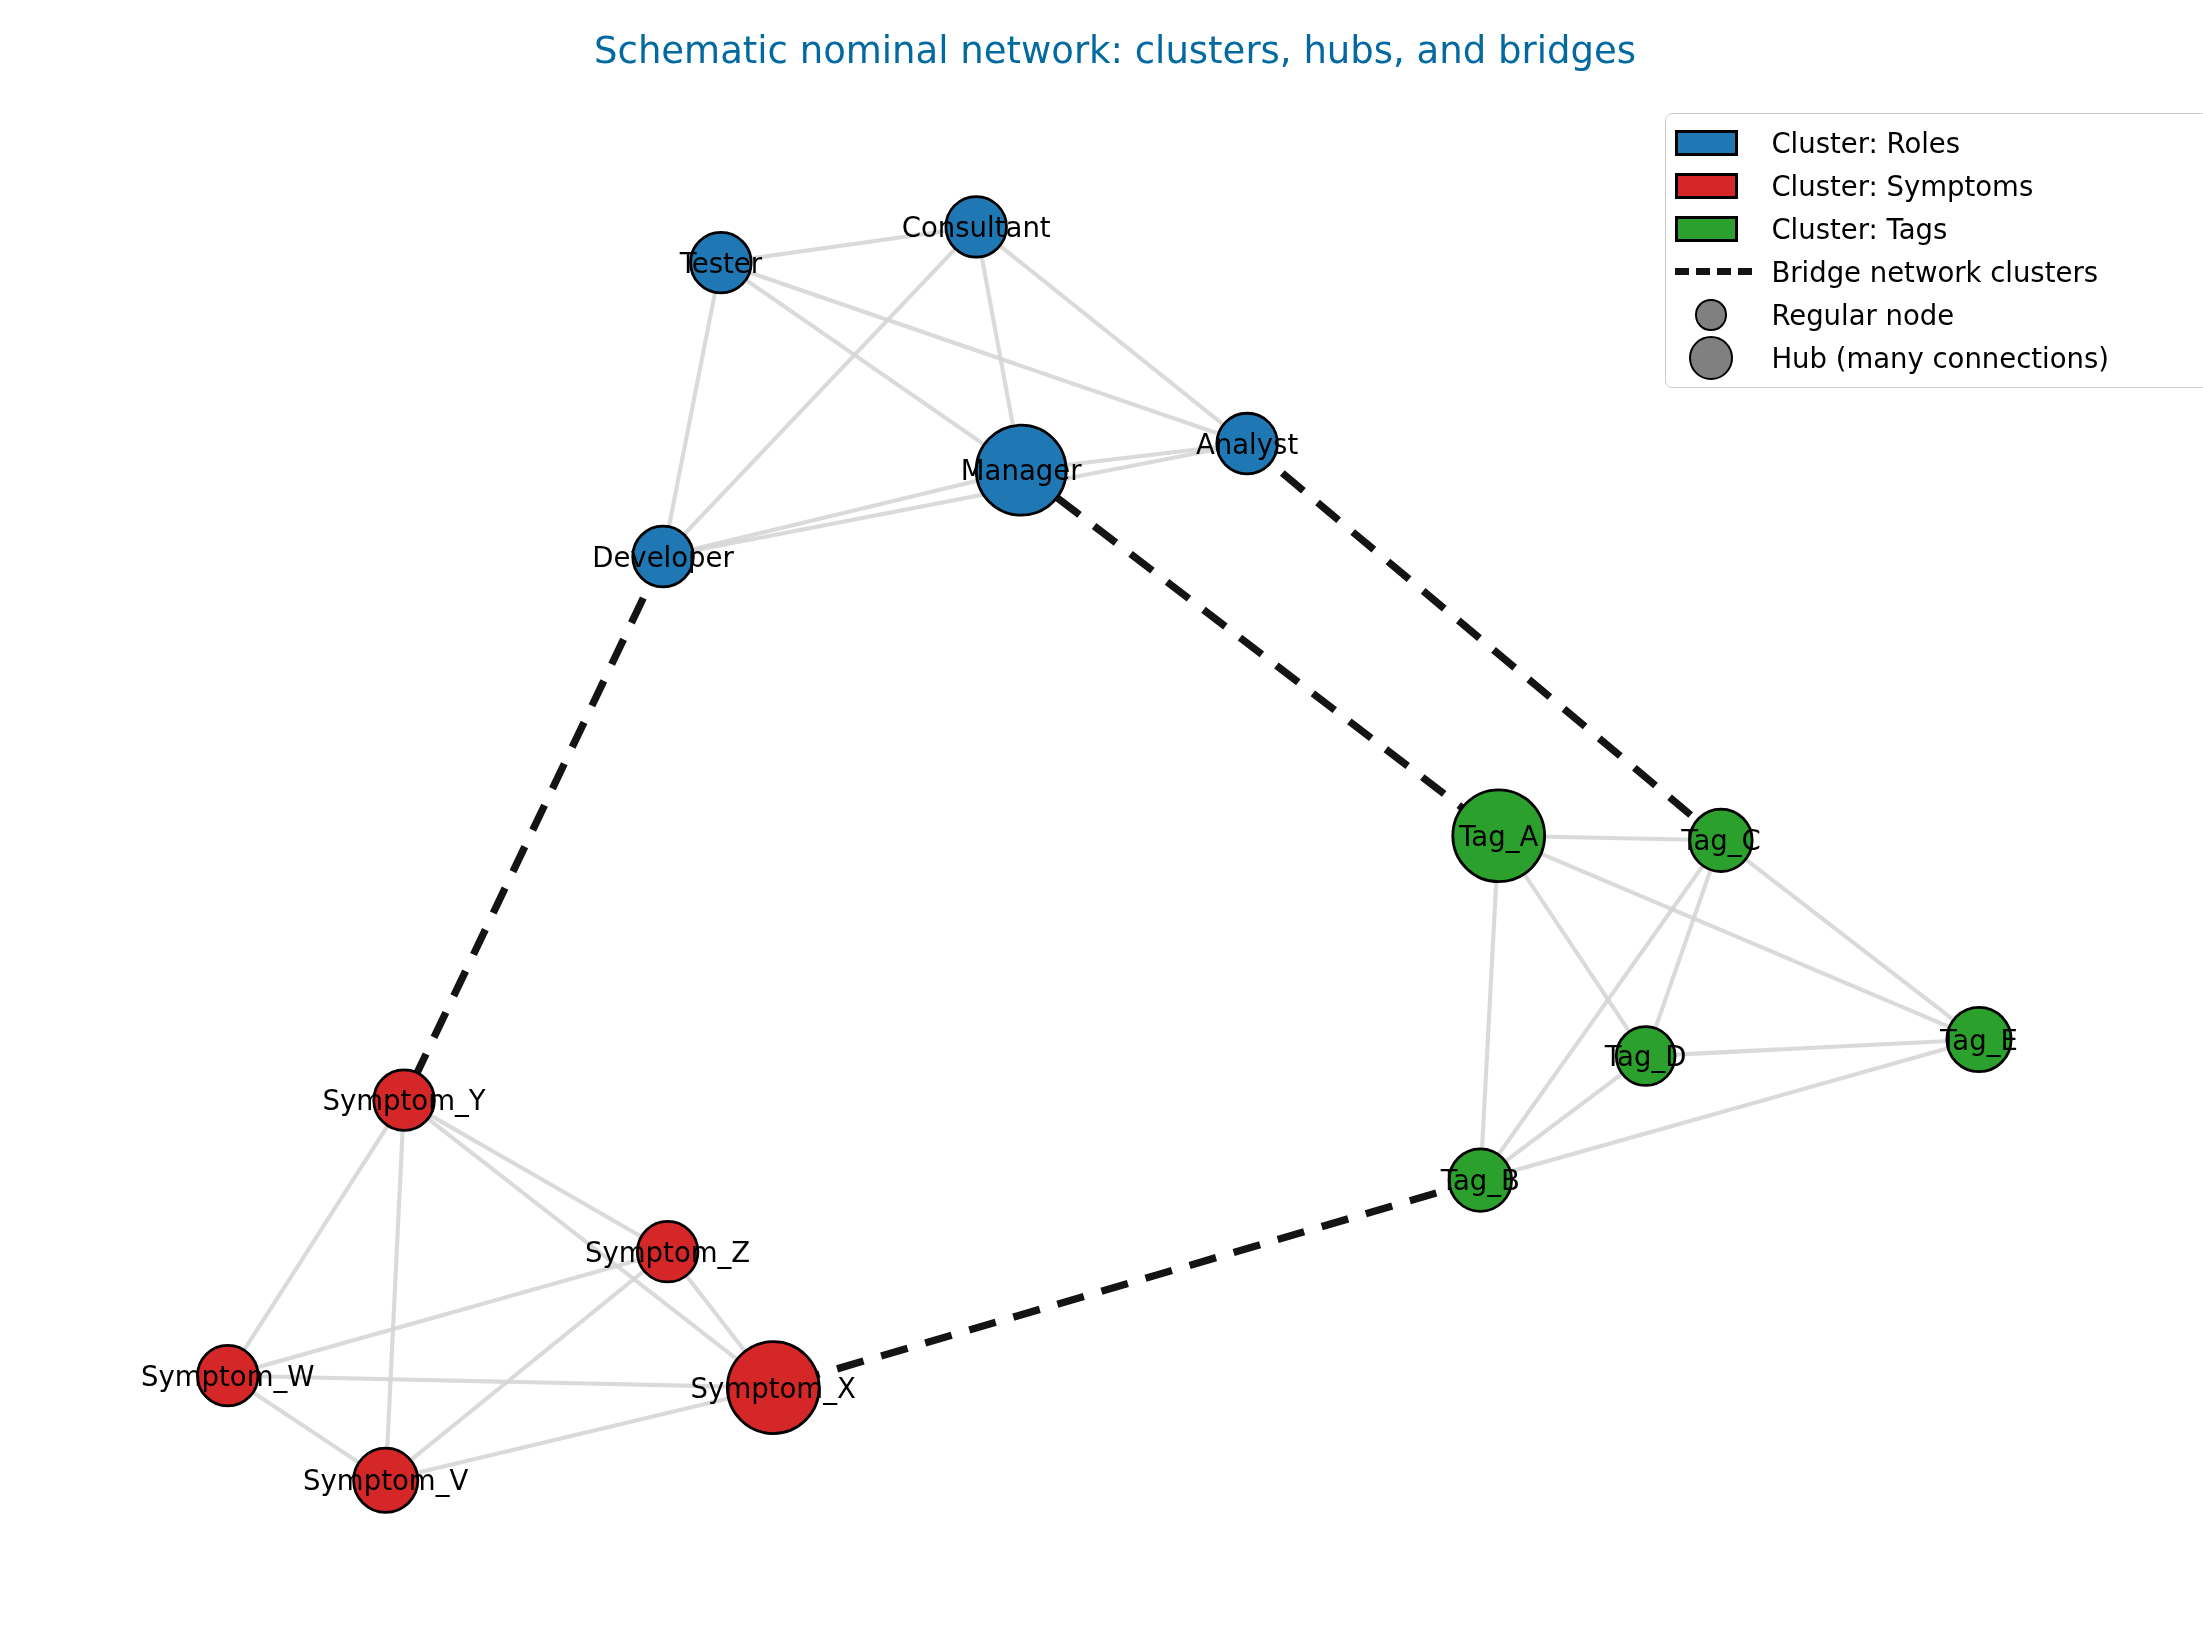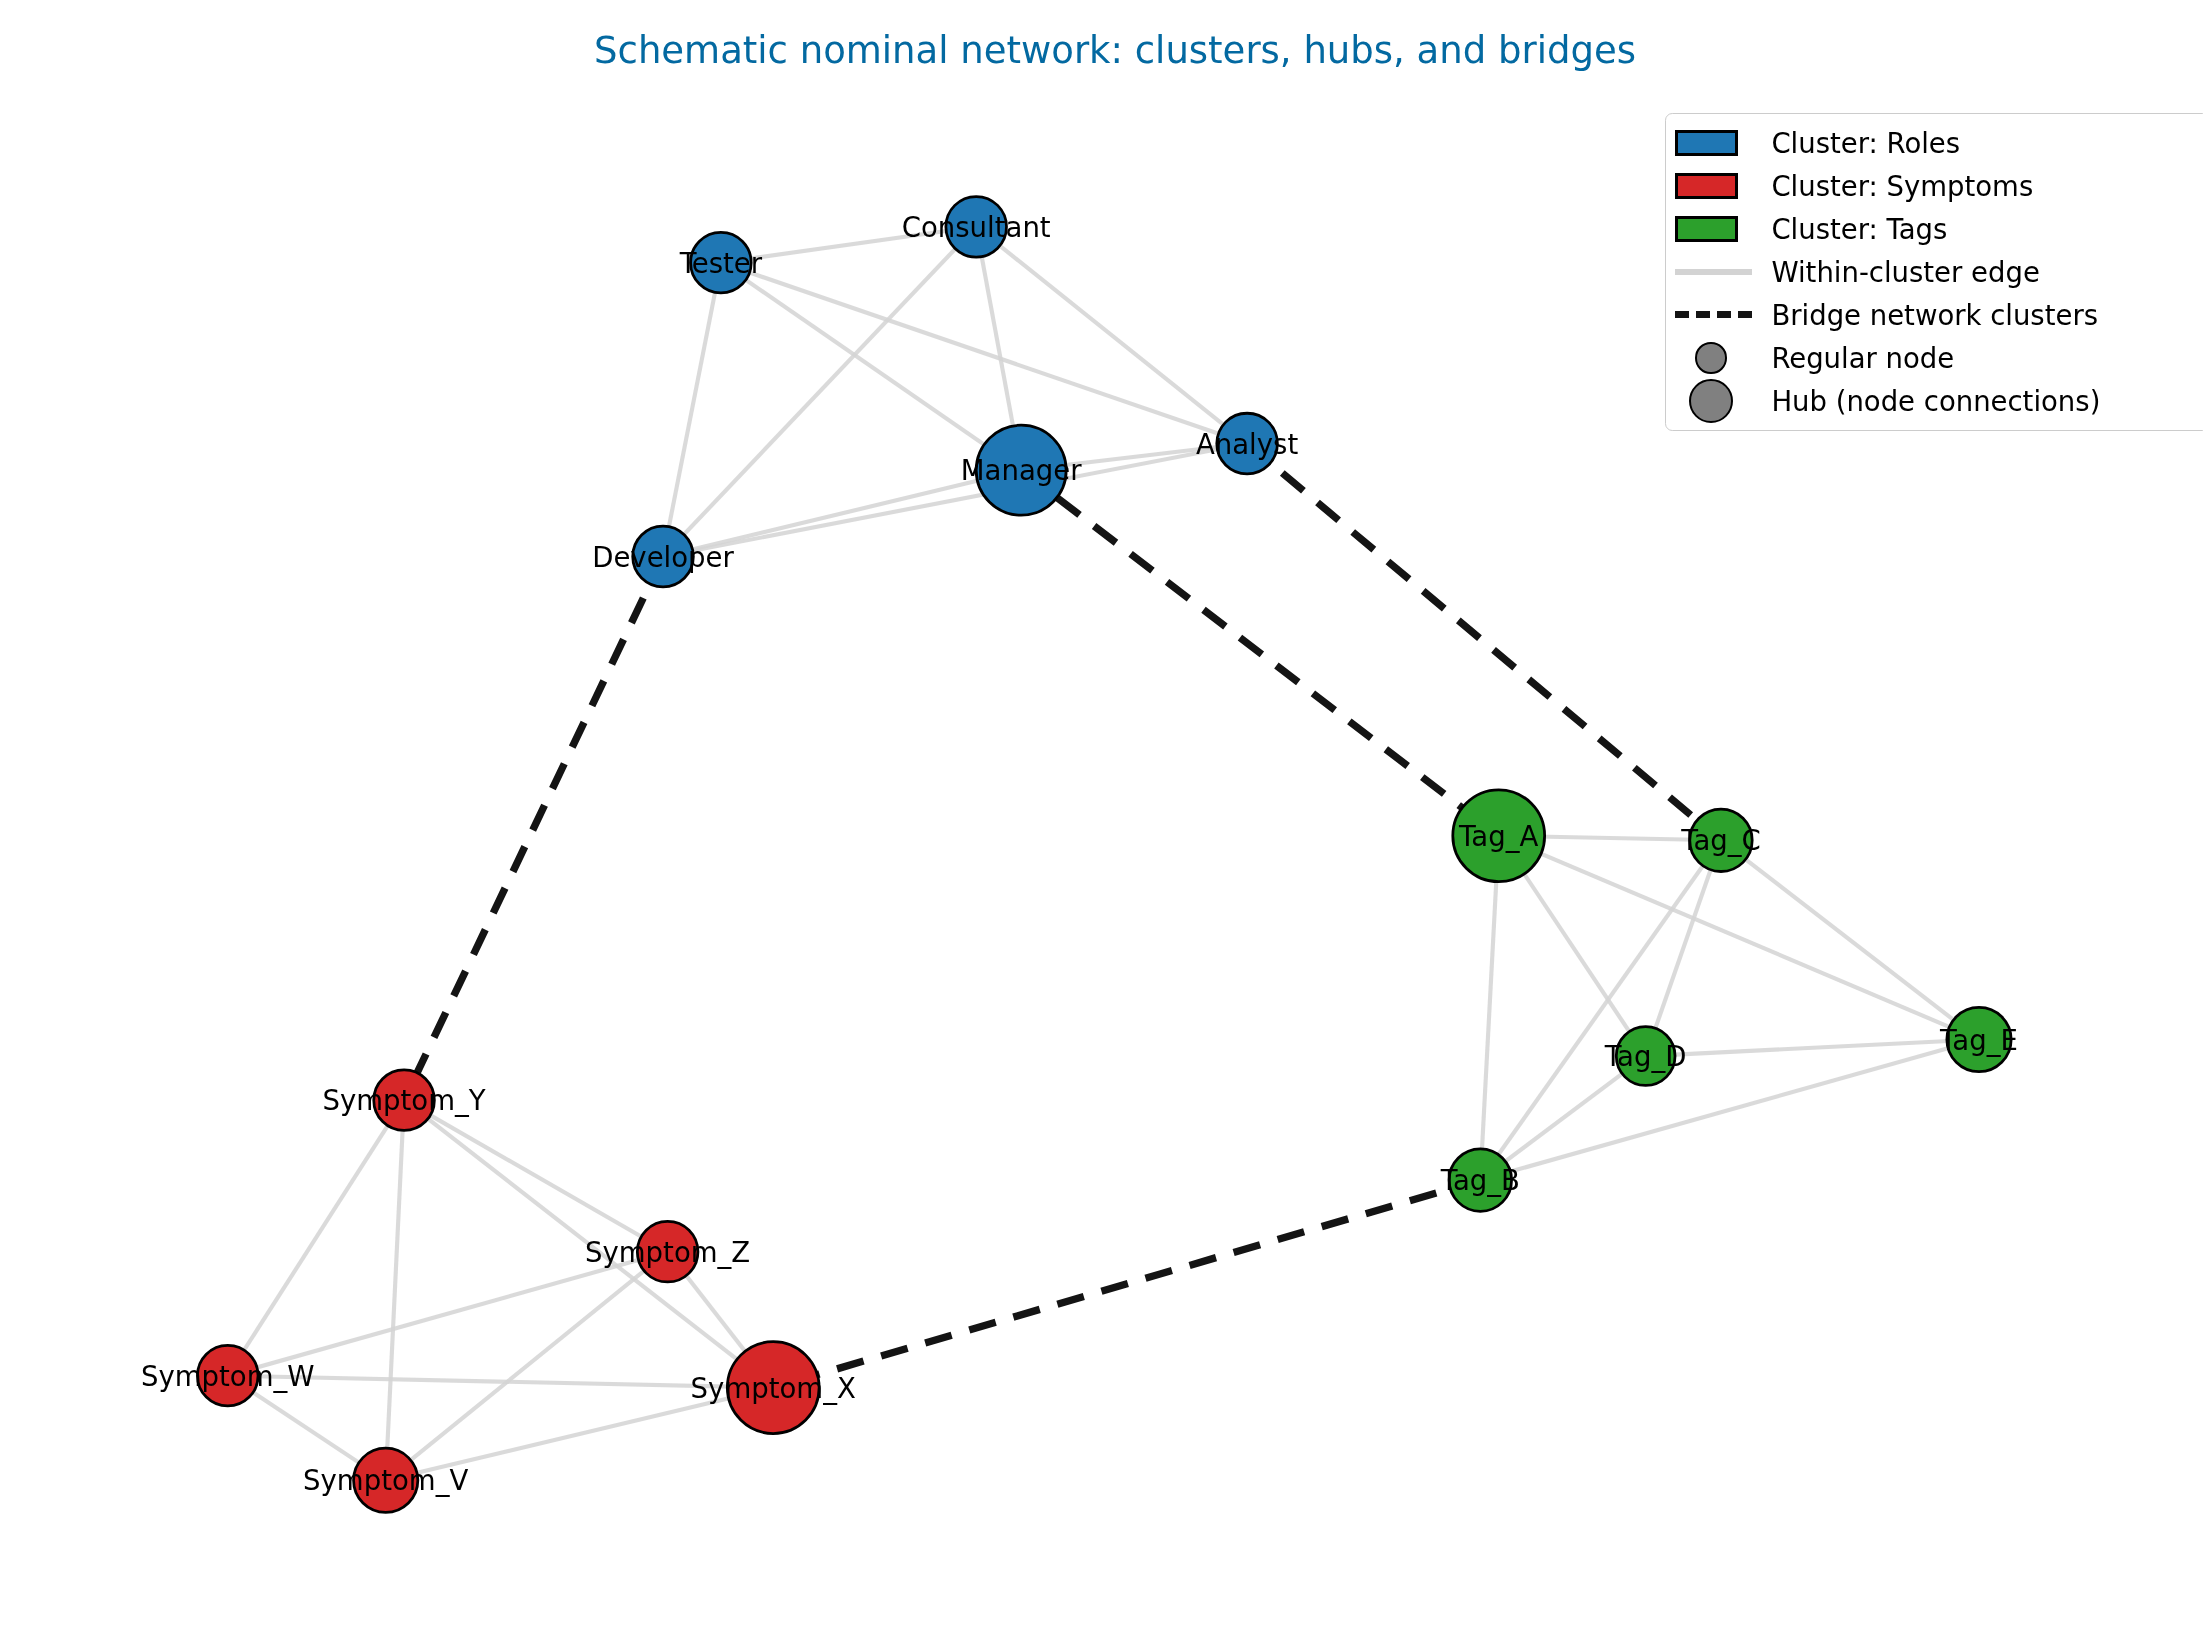--- a/index.html
+++ b/index.html
@@ -166,38 +166,32 @@
       <span class="legend-label">Cluster: Symptoms</span>
     </div>
     <div class="legend-row">
       <span class="sw-wrap">
           <span class="sw-rect tags"></span>
         </span>
       <span class="legend-label">Cluster: Tags</span>
     </div>
     <div class="legend-row">
       <span class="sw-wrap">
-          <span class="sw-line"></span>
-        </span>
-      <span class="legend-label">Within-cluster edge</span>
-    </div>
-    <div class="legend-row">
-      <span class="sw-wrap">
           <span class="sw-dash"></span>
         </span>
       <span class="legend-label">Bridge network clusters</span>
     </div>
     <div class="legend-row">
       <span class="sw-wrap">
           <span class="sw-node regular"></span>
         </span>
       <span class="legend-label">Regular node</span>
     </div>
     <div class="legend-row">
       <span class="sw-wrap">
           <span class="sw-node hub"></span>
         </span>
-      <span class="legend-label">Hub (node connections)</span>
+      <span class="legend-label">Hub (many connections)</span>
     </div>
   </div>
 
 </div>
 
 
 </body></html>

